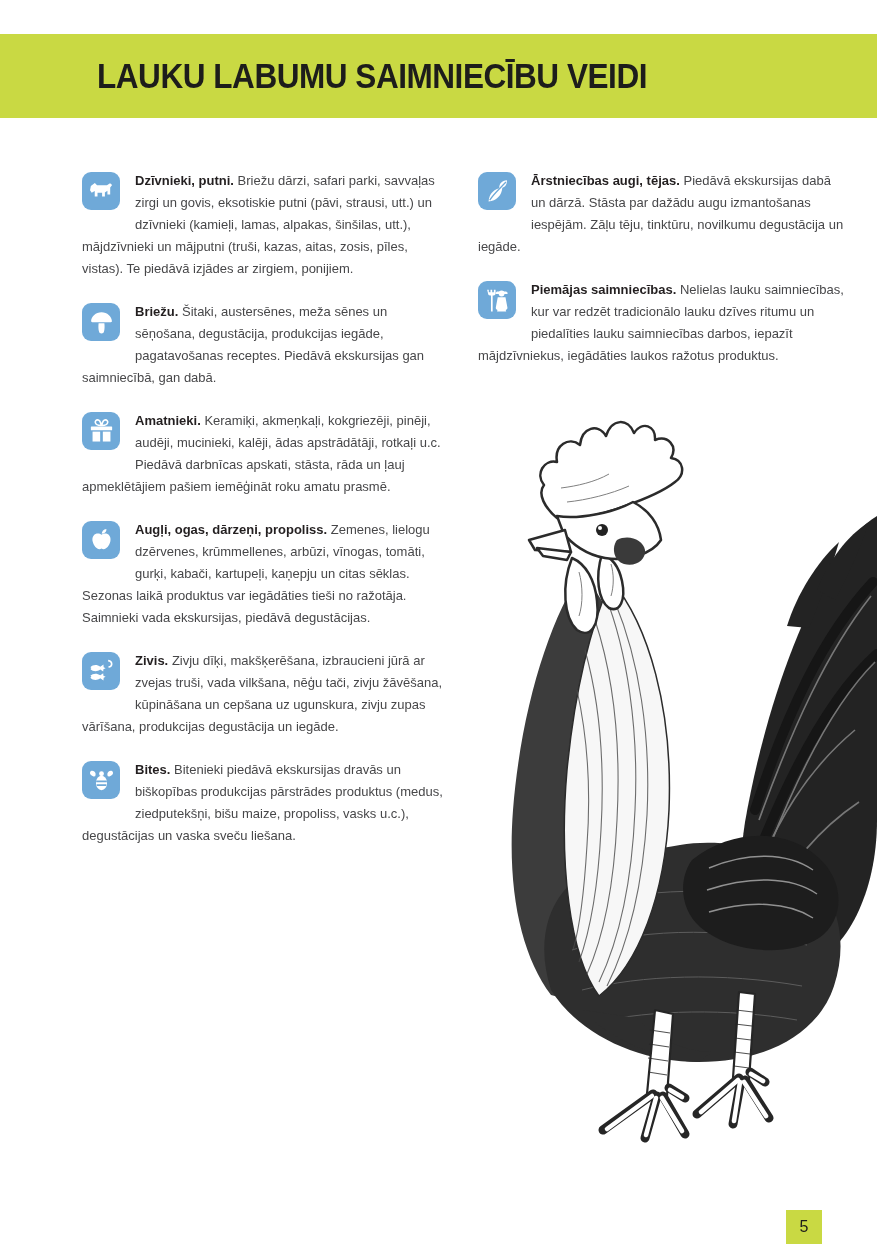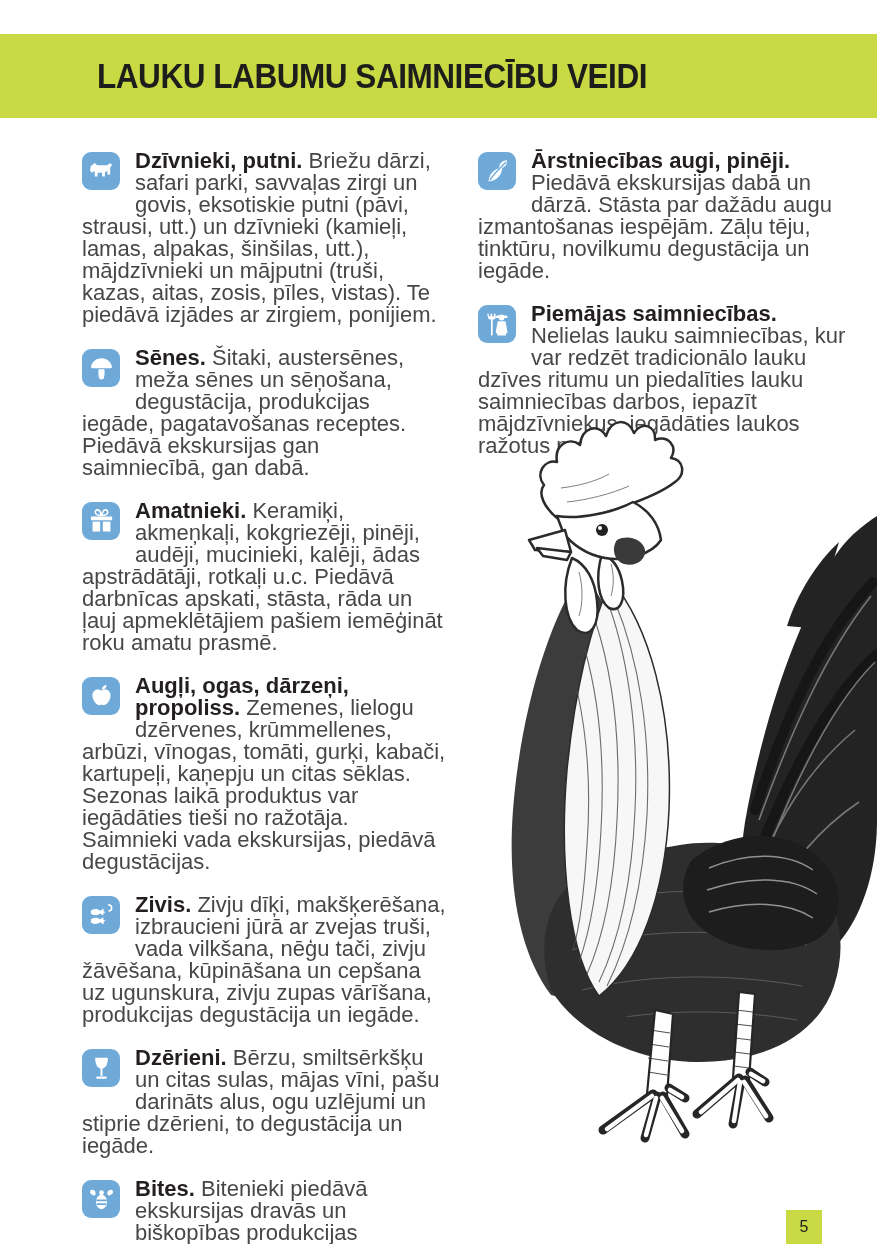--- a/index.html
+++ b/index.html
@@ -23,21 +23,21 @@
     margin:0 0 0 84px;
     font-size:35px;font-weight:bold;color:var(--ink);
     letter-spacing:-0.5px;white-space:nowrap;
     transform:scaleX(.9);transform-origin:left center;
   }
   .col{position:absolute;top:150px;}
   #col-left{left:82px;width:366px;}
   #col-right{left:478px;width:368px;}
   .section{
     margin-bottom:21px;
-    font-size:22px;line-height:22px;color:var(--body);
+    font-size:13px;line-height:22px;color:var(--body);margin-top:20px;
   }
   .section::after{content:"";display:block;clear:both;}
   .icon{
     float:left;width:38px;height:38px;border-radius:9px;
     background:var(--blue);
     margin:2px 15px 5px 0;
     display:flex;align-items:center;justify-content:center;
   }
   .icon svg{width:29px;height:29px;display:block;}
   .sec-title{font-weight:bold;color:#231f20;}
@@ -63,21 +63,21 @@
     <div class="section"><span class="icon">
         <svg viewBox="0 0 24 24">
           <path fill="#fff" d="M3.2 7.5 6.5 5l1.8 1.8h8.2l2.6-1.6 1.7 1.5-1.6 1.9v5.9h-2.3v-3.2l-2.1 1.5v3.4h-2.3v-3.2H8.7v3.2H6.4v-4.6L3.9 13 2.5 11z"></path>
         </svg>
       </span><span class="sec-title">Dzīvnieki, putni.</span> <span class="sec-text">Briežu dārzi, safari parki, savvaļas zirgi un govis, eksotiskie putni (pāvi, strausi, utt.) un dzīvnieki (kamieļi, lamas, alpakas, šinšilas, utt.), mājdzīvnieki un mājputni (truši, kazas, aitas, zosis, pīles, vistas). Te piedāvā izjādes ar zirgiem, ponijiem.</span></div>
     <div class="section"><span class="icon">
         <svg viewBox="0 0 24 24">
           <path fill="#fff" d="M12 3.5c-4.8 0-8.3 3.4-8.6 7.2-.05.6.4 1 1 1h15.2c.6 0 1.05-.4 1-1C20.3 6.9 16.8 3.5 12 3.5z"></path>
           <path fill="#fff" d="M9.6 12.6h4.8c.3 2.8.2 5-.4 7.1-.2.8-.9 1.3-2 1.3s-1.8-.5-2-1.3c-.6-2.1-.7-4.3-.4-7.1z"></path>
         </svg>
-      </span><span class="sec-title">Sēnes.</span> <span class="sec-text">Šitaki, austersēnes, meža sēnes un sēņošana, degustācija, produkcijas iegāde, pagatavošanas receptes. Piedāvā ekskursijas gan saimniecībā, gan dabā.</span></div>
+      </span><span class="sec-title">Briežu.</span> <span class="sec-text">Šitaki, austersēnes, meža sēnes un sēņošana, degustācija, produkcijas iegāde, pagatavošanas receptes. Piedāvā ekskursijas gan saimniecībā, gan dabā.</span></div>
     <div class="section"><span class="icon">
         <svg viewBox="0 0 24 24" fill="#fff">
           <rect x="3.2" y="7.8" width="17.6" height="3.2" rx=".5"></rect>
           <rect x="4.6" y="12.1" width="6.3" height="8.2"></rect>
           <rect x="13.1" y="12.1" width="6.3" height="8.2"></rect>
           <path d="M11.5 7C9.7 7 7.3 6.4 6.9 4.7c-.3-1.2.6-2.3 1.9-2.3 1.6 0 2.5 1.9 3 4.6zM12.5 7c1.8 0 4.2-.6 4.6-2.3.3-1.2-.6-2.3-1.9-2.3-1.6 0-2.5 1.9-3 4.6z" fill="none" stroke="#fff" stroke-width="1.3"></path>
         </svg>
       </span><span class="sec-title">Amatnieki.</span> <span class="sec-text">Keramiķi, akmeņkaļi, kokgriezēji, pinēji, audēji, mucinieki, kalēji, ādas apstrādātāji, rotkaļi u.c. Piedāvā darbnīcas apskati, stāsta, rāda un ļauj apmeklētājiem pašiem iemēģināt roku amatu prasmē.</span></div>
     <div class="section"><span class="icon">
         <svg viewBox="0 0 24 24">
@@ -86,45 +86,38 @@
         </svg>
       </span><span class="sec-title">Augļi, ogas, dārzeņi, propoliss.</span> <span class="sec-text">Zemenes, lielogu dzērvenes, krūmmellenes, arbūzi, vīnogas, tomāti, gurķi, kabači, kartupeļi, kaņepju un citas sēklas. Sezonas laikā produktus var iegādāties tieši no ražotāja. Saimnieki vada ekskursijas, piedāvā degustācijas.</span></div>
     <div class="section"><span class="icon">
         <svg viewBox="0 0 24 24">
           <path fill="#fff" d="M2.8 8.4c2-2.2 5.6-2.4 8.2-.4l2.6-1.8.2 2.2 1.6.9-1.8.8-.2 2-2.4-1.7c-2.6 1.9-6.2 1.7-8.2-.5 1-.6 1-1 0-1.5z"></path>
           <path fill="#fff" d="M2.8 15.6c2-2.2 5.6-2.4 8.2-.4l2.4-1.7.2 2 1.8.8-1.6.9-.2 2.2-2.6-1.8c-2.6 2-6.2 1.8-8.2-.5 1-.6 1-1 0-1.5z"></path>
           <path d="M17.5 3c2 .2 3.1 1.4 2.9 3.1-.2 1.4-1.3 2.2-2.6 2" fill="none" stroke="#fff" stroke-width="1.4"></path>
         </svg>
       </span><span class="sec-title">Zivis.</span> <span class="sec-text">Zivju dīķi, makšķerēšana, izbraucieni jūrā ar zvejas truši, vada vilkšana, nēģu tači, zivju žāvēšana, kūpināšana un cepšana uz ugunskura, zivju zupas vārīšana, produkcijas degustācija un iegāde.</span></div>
     <div class="section"><span class="icon">
-        <svg viewBox="0 0 24 24" fill="#fff">
-          <path d="M6.8 3h10.4c.2 5.4-2 9-5.2 9S6.6 8.4 6.8 3z"></path>
-          <rect x="11.2" y="11.5" width="1.6" height="6.6"></rect>
-          <rect x="7.6" y="18.6" width="8.8" height="1.9" rx=".9"></rect>
-        </svg>
-      </span><span class="sec-title">Dzērieni.</span> <span class="sec-text">Bērzu, smiltsērkšķu un citas sulas, mājas vīni, pašu darināts alus, ogu uzlējumi un stiprie dzērieni, to degustācija un iegāde.</span></div>
-    <div class="section"><span class="icon">
         <svg viewBox="0 0 24 24">
           <ellipse cx="12" cy="14" rx="4.6" ry="6" fill="#fff"></ellipse>
           <path fill="#6fa9d8" d="M7.6 12h8.8v1.4H7.6zM8 15.2h8v1.4H8z"></path>
           <circle cx="12" cy="6.4" r="2" fill="#fff"></circle>
           <path fill="#fff" d="M5.4 8.6C3 8 2 6.4 2.6 5c.5-1.1 2-1.4 3.2-.6 1.3.8 1.7 2.5 1 4z"></path>
           <path fill="#fff" d="M18.6 8.6c2.4-.6 3.4-2.2 2.8-3.6-.5-1.1-2-1.4-3.2-.6-1.3.8-1.7 2.5-1 4z"></path>
         </svg>
       </span><span class="sec-title">Bites.</span> <span class="sec-text">Bitenieki piedāvā ekskursijas dravās un biškopības produkcijas pārstrādes produktus (medus, ziedputekšņi, bišu maize, propoliss, vasks u.c.), degustācijas un vaska sveču liešana.</span></div>
     <div class="section"> </div>
   </div>
 <div class="col" id="col-right">
     <div class="section"><span class="icon">
         <svg viewBox="0 0 24 24">
           <path fill="#fff" d="M4.6 20.2C5 13.6 9.4 9.4 16 8.8c-.6 6.6-5 10.8-11.4 11.4z"></path>
           <path fill="#fff" d="M13.4 9.4c-.2-4 2.2-6.6 6.4-6.8.2 4.2-2.2 6.6-6.4 6.8z"></path>
           <path stroke="#6fa9d8" stroke-width="1.1" fill="none" d="M5.6 19.2C8.4 14.4 13 10.4 19 4.2"></path>
         </svg>
-      </span><span class="sec-title">Ārstniecības augi, pinēji.</span> <span class="sec-text">Piedāvā ekskursijas dabā un dārzā. Stāsta par dažādu augu izmantošanas iespējām. Zāļu tēju, tinktūru, novilkumu degustācija un iegāde.</span></div>
+      </span><span class="sec-title">Ārstniecības augi, tējas.</span> <span class="sec-text">Piedāvā ekskursijas dabā un dārzā. Stāsta par dažādu augu izmantošanas iespējām. Zāļu tēju, tinktūru, novilkumu degustācija un iegāde.</span></div>
     <div class="section"><span class="icon">
         <svg viewBox="0 0 24 24" fill="#fff">
           <path d="M3.4 3h1.4v2.2h1.4V3h1.4v2.2H9V3h1.4v3.2c0 .9-.7 1.6-1.6 1.6h-.8V21H6.6V7.8h-.8c-.9 0-1.6-.7-1.6-1.6z"></path>
           <circle cx="15.4" cy="6.2" r="2.4"></circle>
           <path d="M11.6 4.6h7.6l1.4 1.2-.6.9h-9.2l-.6-.9z"></path>
           <path d="M12.2 9.4h6.4l1.6 8.4c.2 1-.4 1.8-1.4 2l.4 1.2h-7.6l.4-1.2c-1-.2-1.6-1-1.4-2z"></path>
         </svg>
       </span><span class="sec-title">Piemājas saimniecības.</span> <span class="sec-text">Nelielas lauku saimniecības, kur var redzēt tradicionālo lauku dzīves ritumu un piedalīties lauku saimniecības darbos, iepazīt mājdzīvniekus, iegādāties laukos ražotus produktus.</span></div>
   </div>
 

